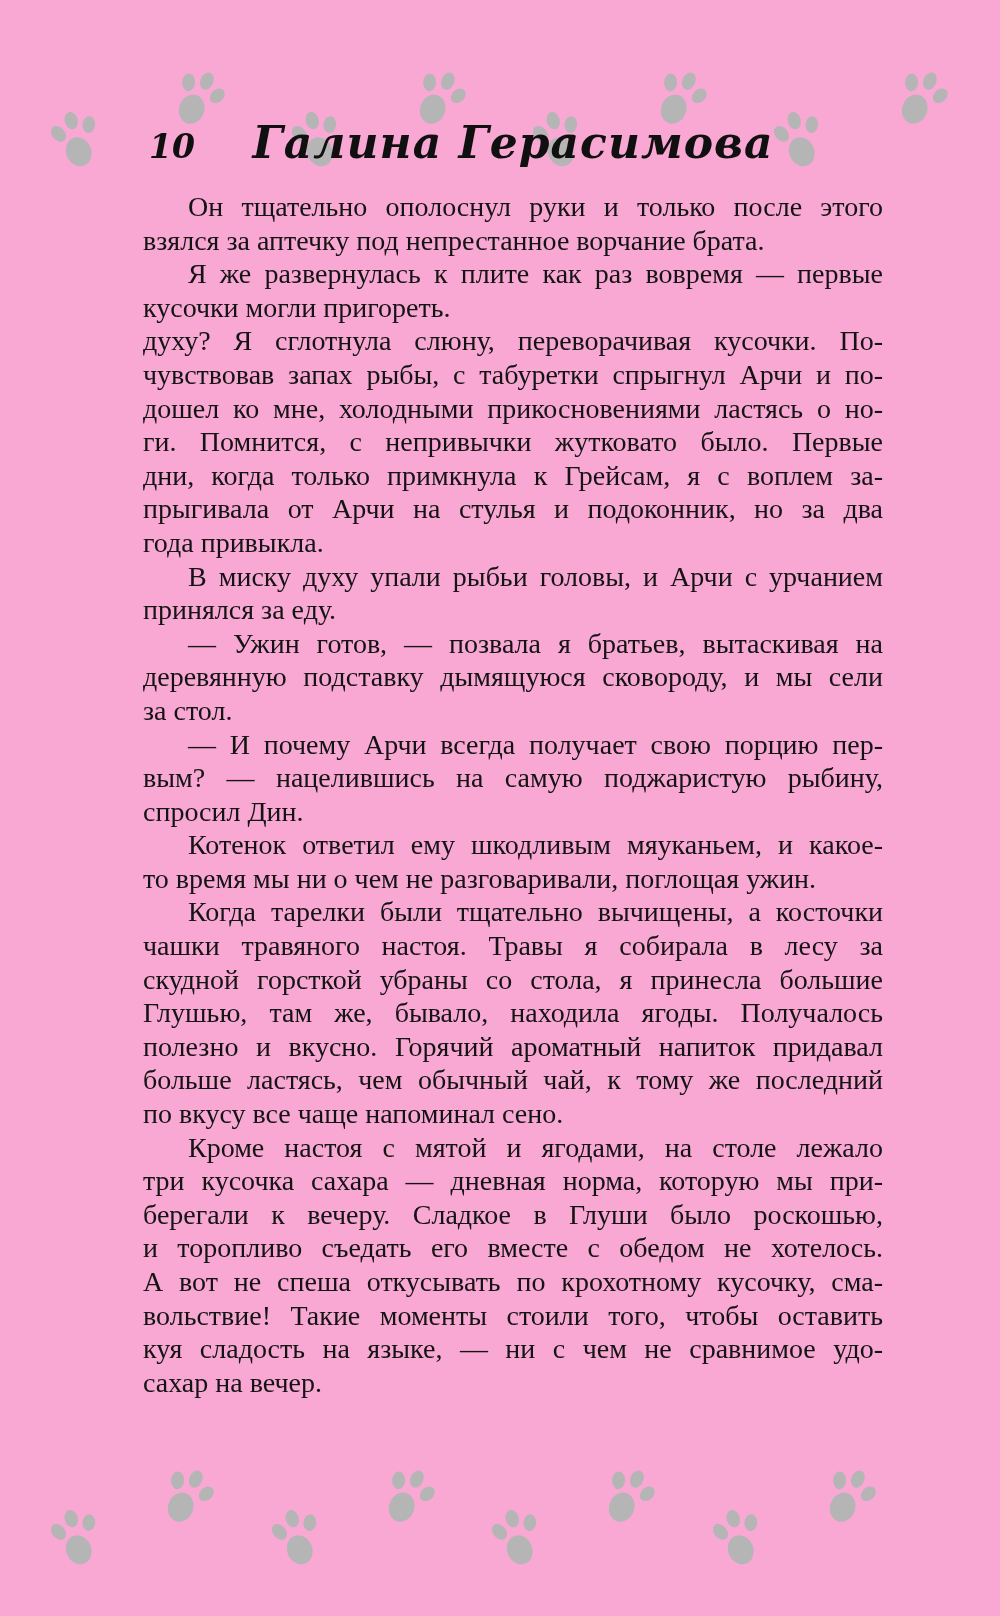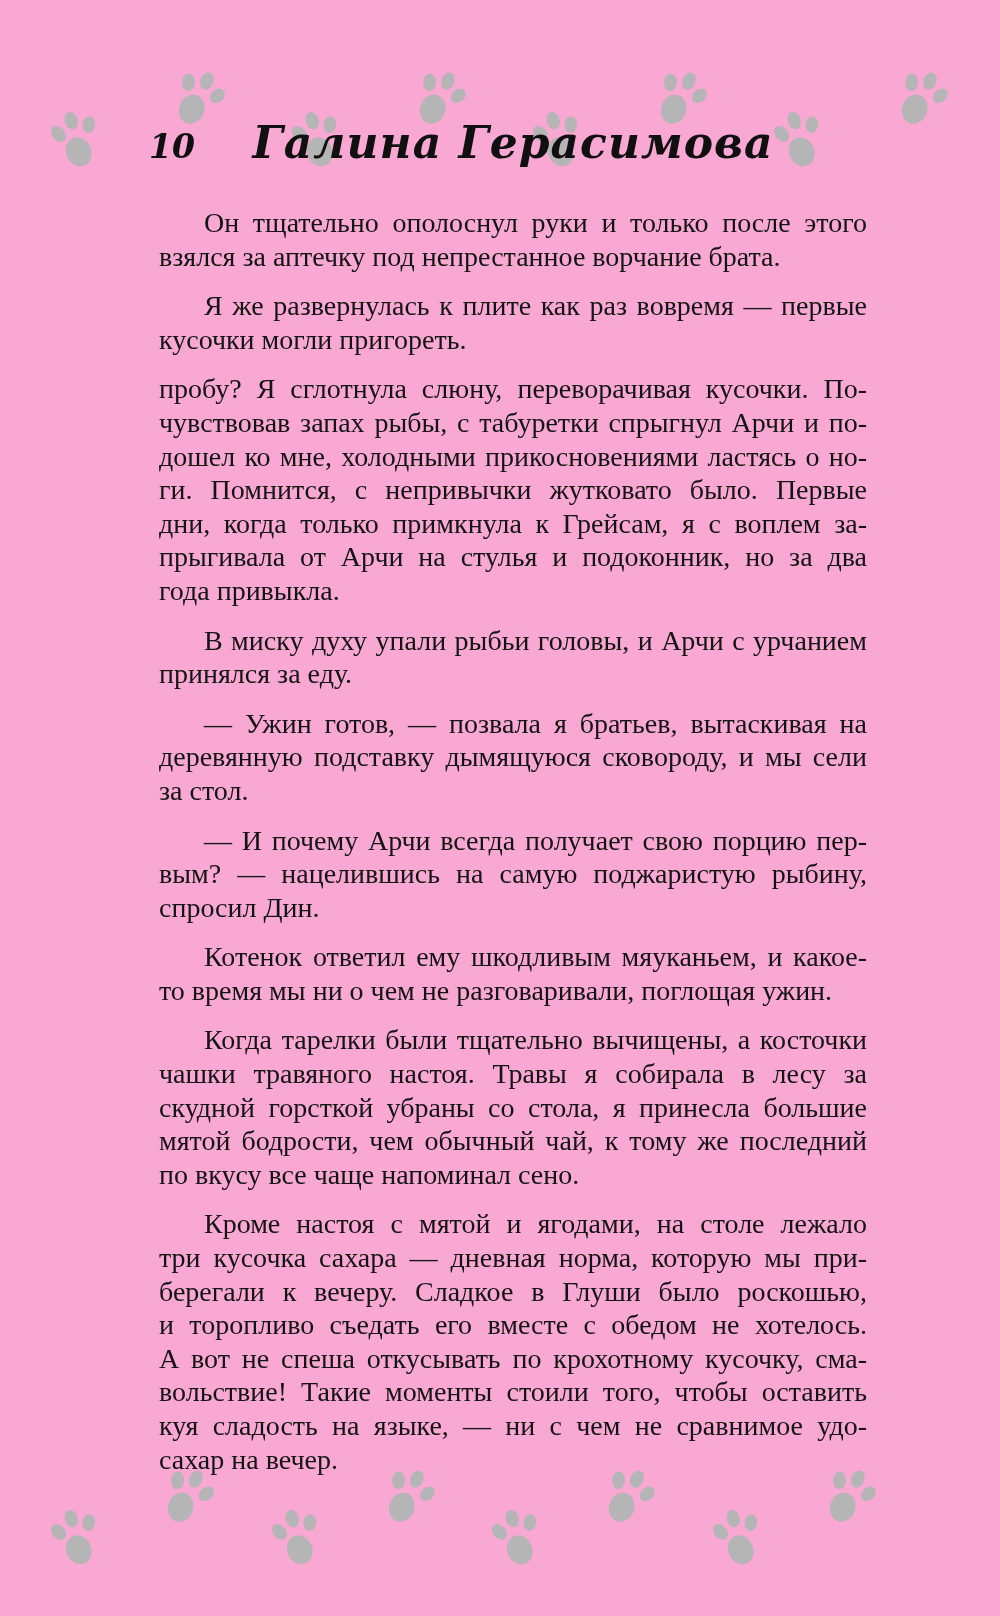--- a/index.html
+++ b/index.html
@@ -39,21 +39,21 @@
     font-size:44px;line-height:40px;
     letter-spacing:1px;
     color:#101010;
   }
   
   .body-text{
     position:absolute;left:143px;top:190px;width:740px;
     font-size:28px;line-height:33.6px;
     color:#141414;
   }
-  .para{margin:16px;padding:0;}
+  .para{margin:0;padding:0;}
   .line{
     text-align:justify;
     text-align-last:justify;
     white-space:normal;
   }
   .line.first{text-indent:45px;}
   .line.last{text-align-last:left;}
 </style>
 </head>
 <body>
@@ -105,21 +105,21 @@
   <div class="body-text">
       <div class="para">
         <div class="line first">Он тщательно ополоснул руки и только после этого</div>
         <div class="line last">взялся за аптечку под непрестанное ворчание брата.</div>
       </div>
       <div class="para">
         <div class="line first">Я же развернулась к плите как раз вовремя — первые</div>
         <div class="line last">кусочки могли пригореть.</div>
       </div>
       <div class="para">
-        <div class="line">пробу? Я сглотнула слюну, переворачивая кусочки. По-</div>
+        <div class="line">духу? Я сглотнула слюну, переворачивая кусочки. По-</div>
         <div class="line">чувствовав запах рыбы, с табуретки спрыгнул Арчи и по-</div>
         <div class="line">дошел ко мне, холодными прикосновениями ластясь о но-</div>
         <div class="line">ги. Помнится, с непривычки жутковато было. Первые</div>
         <div class="line">дни, когда только примкнула к Грейсам, я с воплем за-</div>
         <div class="line">прыгивала от Арчи на стулья и подоконник, но за два</div>
         <div class="line last">года привыкла.</div>
       </div>
       <div class="para">
         <div class="line first">В миску духу упали рыбьи головы, и Арчи с урчанием</div>
         <div class="line last">принялся за еду.</div>
@@ -135,21 +135,23 @@
         <div class="line last">спросил Дин.</div>
       </div>
       <div class="para">
         <div class="line first">Котенок ответил ему шкодливым мяуканьем, и какое-</div>
         <div class="line last">то время мы ни о чем не разговаривали, поглощая ужин.</div>
       </div>
       <div class="para">
         <div class="line first">Когда тарелки были тщательно вычищены, а косточки</div>
         <div class="line">чашки травяного настоя. Травы я собирала в лесу за</div>
         <div class="line">скудной горсткой убраны со стола, я принесла большие</div>
-        <div class="line">мятой бодрости, чем обычный чай, к тому же последний</div>
+        <div class="line">Глушью, там же, бывало, находила ягоды. Получалось</div>
+        <div class="line">полезно и вкусно. Горячий ароматный напиток придавал</div>
+        <div class="line">больше ластясь, чем обычный чай, к тому же последний</div>
         <div class="line last">по вкусу все чаще напоминал сено.</div>
       </div>
       <div class="para">
         <div class="line first">Кроме настоя с мятой и ягодами, на столе лежало</div>
         <div class="line">три кусочка сахара — дневная норма, которую мы при-</div>
         <div class="line">берегали к вечеру. Сладкое в Глуши было роскошью,</div>
         <div class="line">и торопливо съедать его вместе с обедом не хотелось.</div>
         <div class="line">А вот не спеша откусывать по крохотному кусочку, сма-</div>
         <div class="line">вольствие! Такие моменты стоили того, чтобы оставить</div>
         <div class="line">куя сладость на языке, — ни с чем не сравнимое удо-</div>

